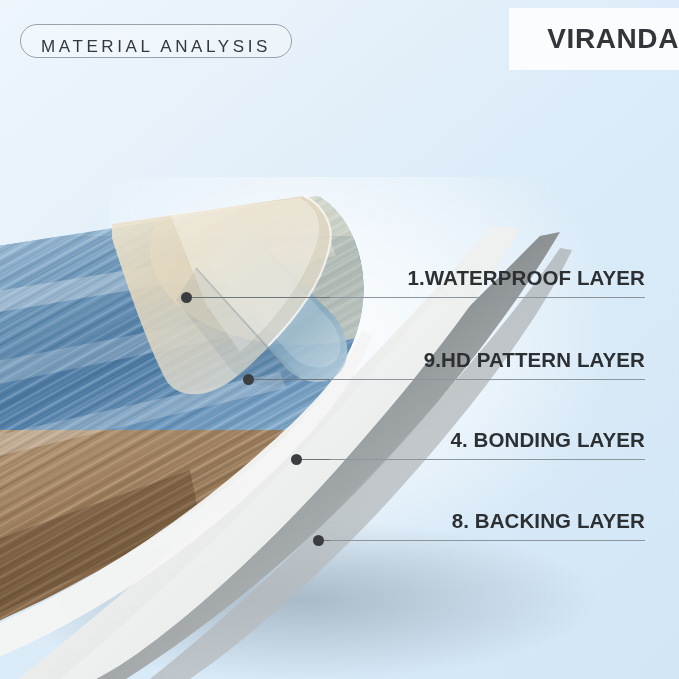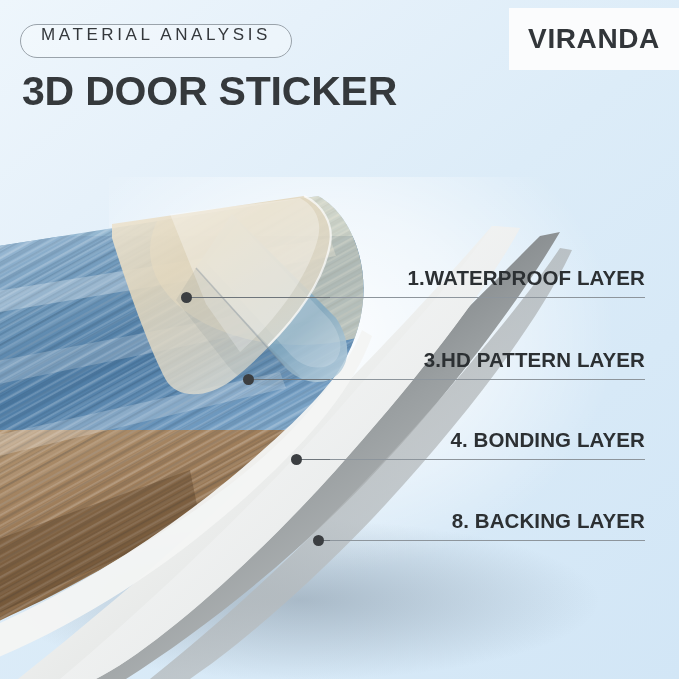--- a/index.html
+++ b/index.html
@@ -40,21 +40,21 @@
   }
 
   
   .badge {
     position: absolute;
     left: 20px;
     top: 24px;
     height: 34px;
     padding: 0 20px;
     display: flex;
-    align-items: flex-start;
+    align-items: flex-end;
     border: 1.6px solid #9aa3ab;
     border-radius: 18px;
     background: rgba(255,255,255,0.28);
     box-sizing: border-box;
   }
   .badge-text {
     font-size: 17px;
     letter-spacing: 3.6px;
     color: #34383c;
     font-weight: 400;
@@ -78,21 +78,21 @@
 
   .brand-box {
     position: absolute;
     right: 0px;
     top: 8px;
     width: 170px;
     height: 62px;
     background: #fbfcfd;
     display: flex;
     align-items: center;
-    justify-content: center;
+    justify-content: flex-end;
     box-shadow: 0 0 0 0 rgba(0,0,0,0);
   }
   .brand-text {
     font-size: 28px;
     font-weight: 700;
     letter-spacing: 0.6px;
     color: #32363a;
   }
 
   
@@ -321,39 +321,38 @@
                C 276,392 246,388 228,366 L 176,300 Z" fill="rgba(90,105,120,0.10)"></path>
 
     </g>
   </svg>
 
   <div class="badge">
     <span class="badge-text">MATERIAL ANALYSIS</span>
   </div>
 
   <div class="title-block">
-    <div class="title-line">3D DOOR STICKER</div>
   </div>
 
   <div class="brand-box">
     <span class="brand-text">VIRANDA</span>
   </div>
 
   <div class="callout-layer" id="callouts">
       <div class="callout" style="top: 267px;">
         <div class="lead" style="left: 191px; width: 139px;"></div>
         <div class="rule" style="left: 330px; width: 315px;"></div>
         <div class="dot" style="left: 181px;"></div>
         <div class="label">1.WATERPROOF LAYER</div>
       </div>
       <div class="callout" style="top: 349px;">
         <div class="lead" style="left: 253px; width: 77px;"></div>
         <div class="rule" style="left: 330px; width: 315px;"></div>
         <div class="dot" style="left: 243px;"></div>
-        <div class="label">3.HD PATTERN LAYER</div>
+        <div class="label">9.HD PATTERN LAYER</div>
       </div>
       <div class="callout" style="top: 429px;">
         <div class="lead" style="left: 301px; width: 29px;"></div>
         <div class="rule" style="left: 330px; width: 315px;"></div>
         <div class="dot" style="left: 291px;"></div>
         <div class="label">4. BONDING LAYER</div>
       </div>
       <div class="callout" style="top: 510px;">
         <div class="lead" style="left: 323px; width: 7px;"></div>
         <div class="rule" style="left: 330px; width: 315px;"></div>

